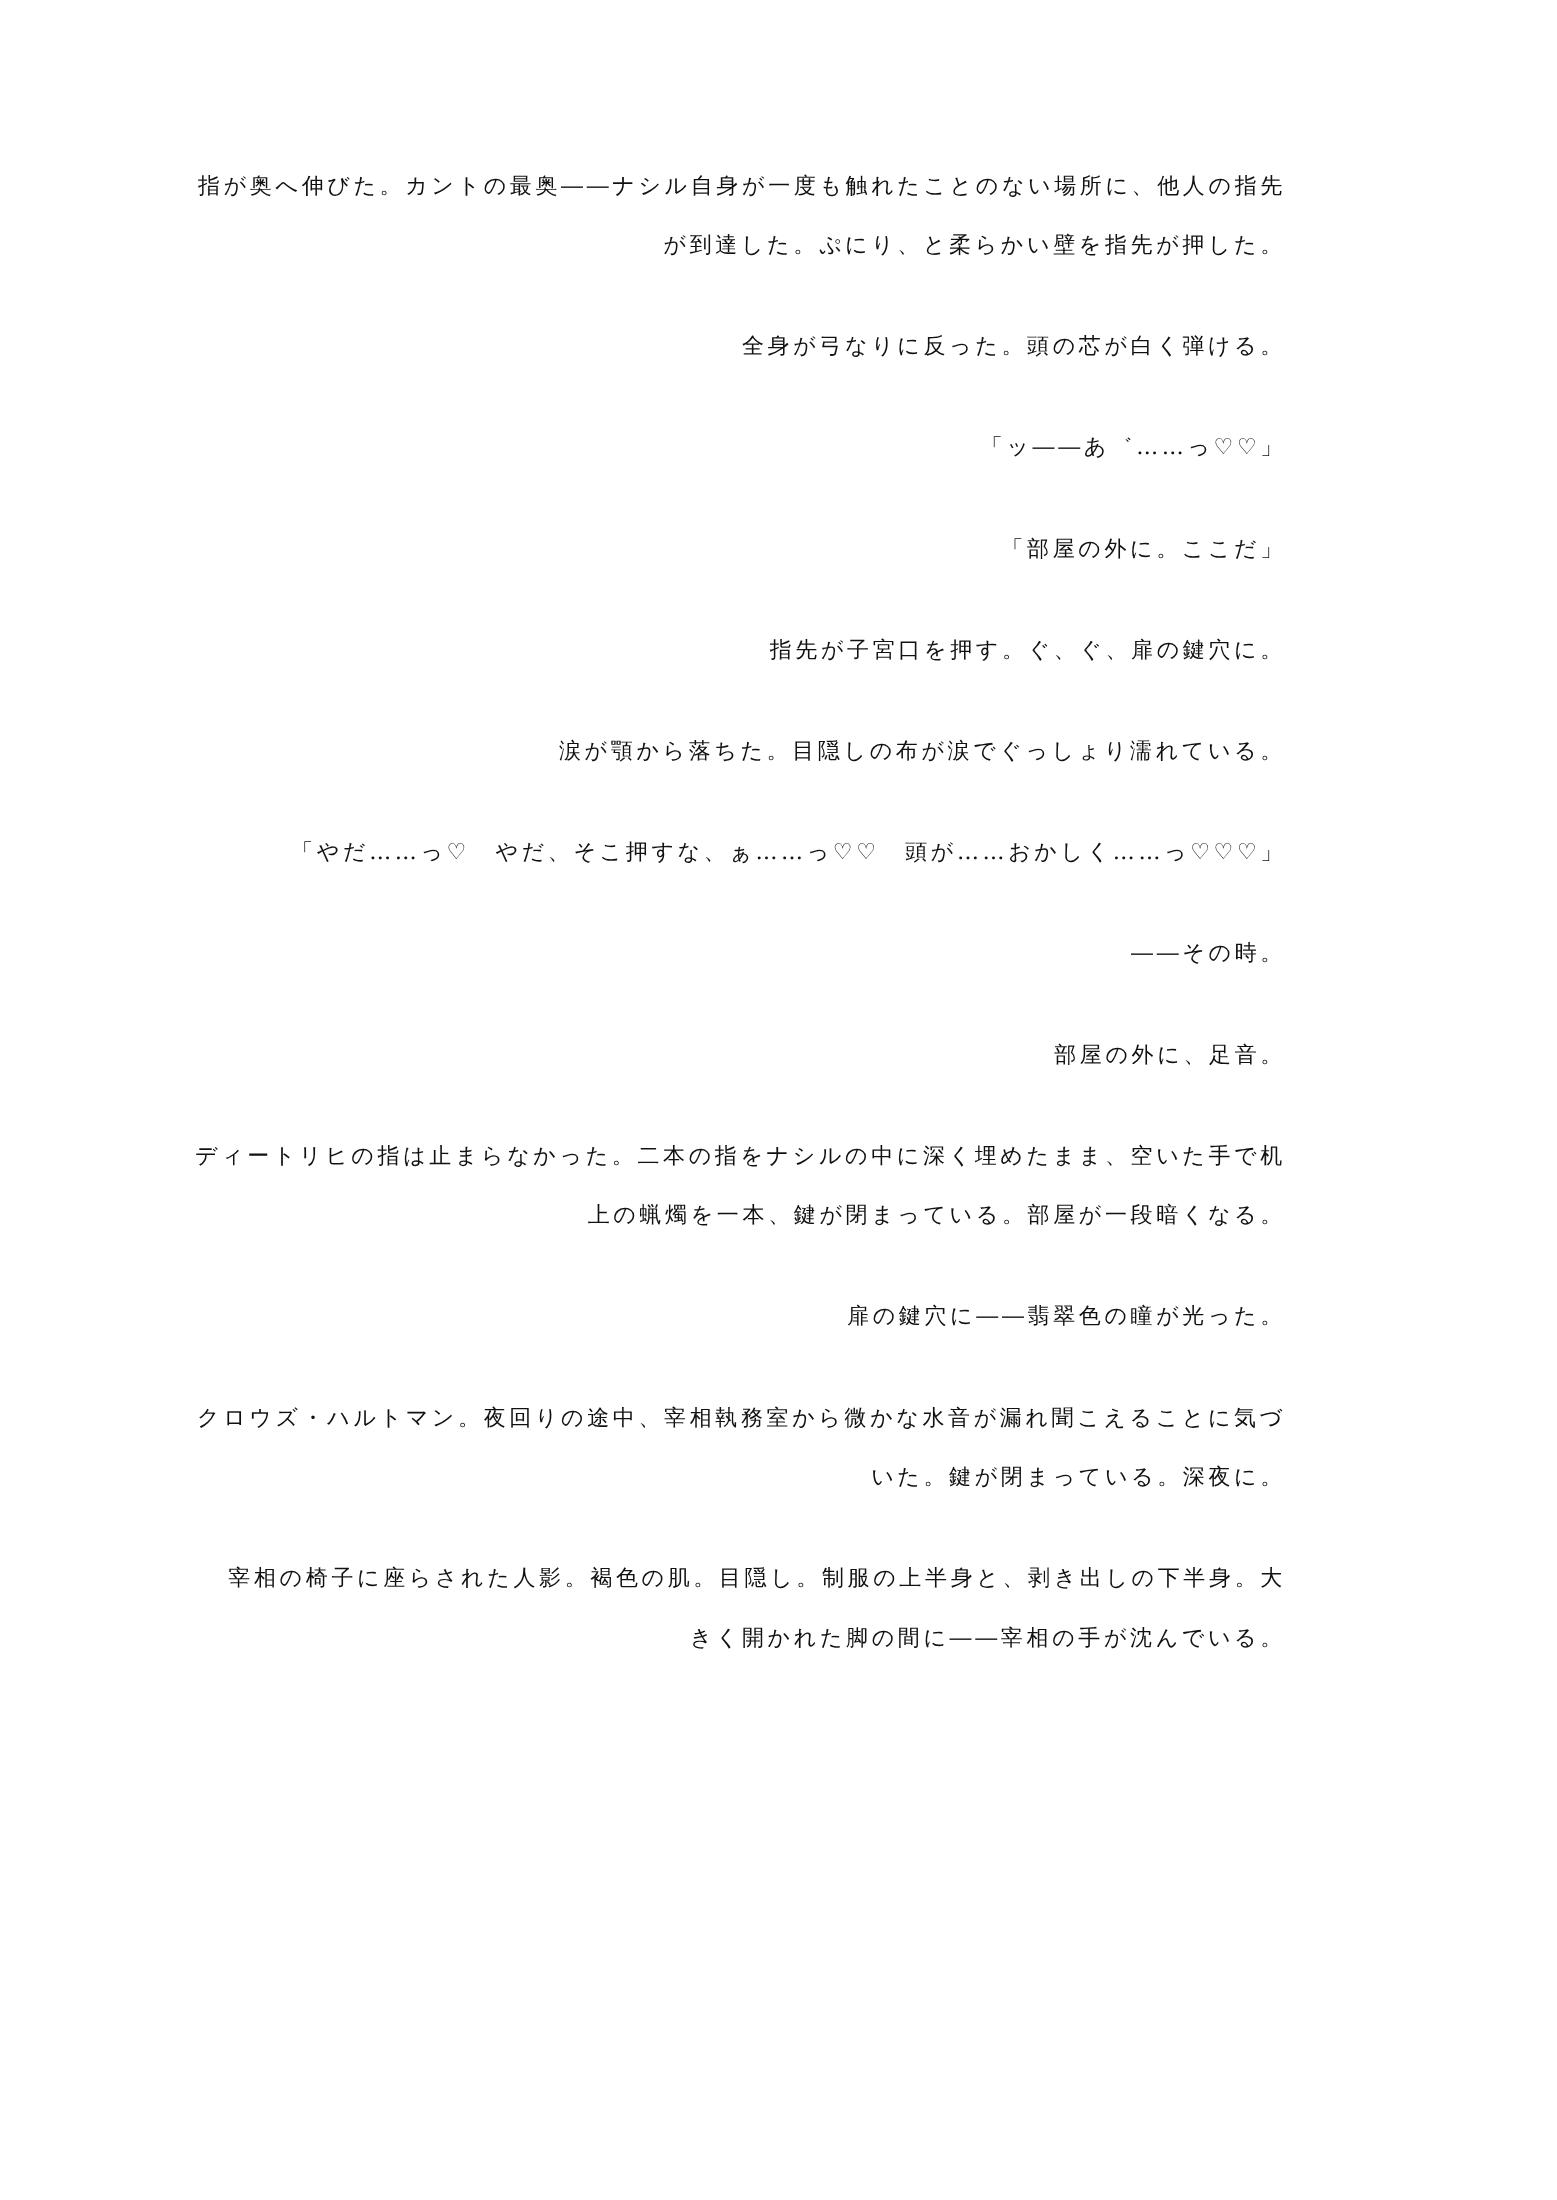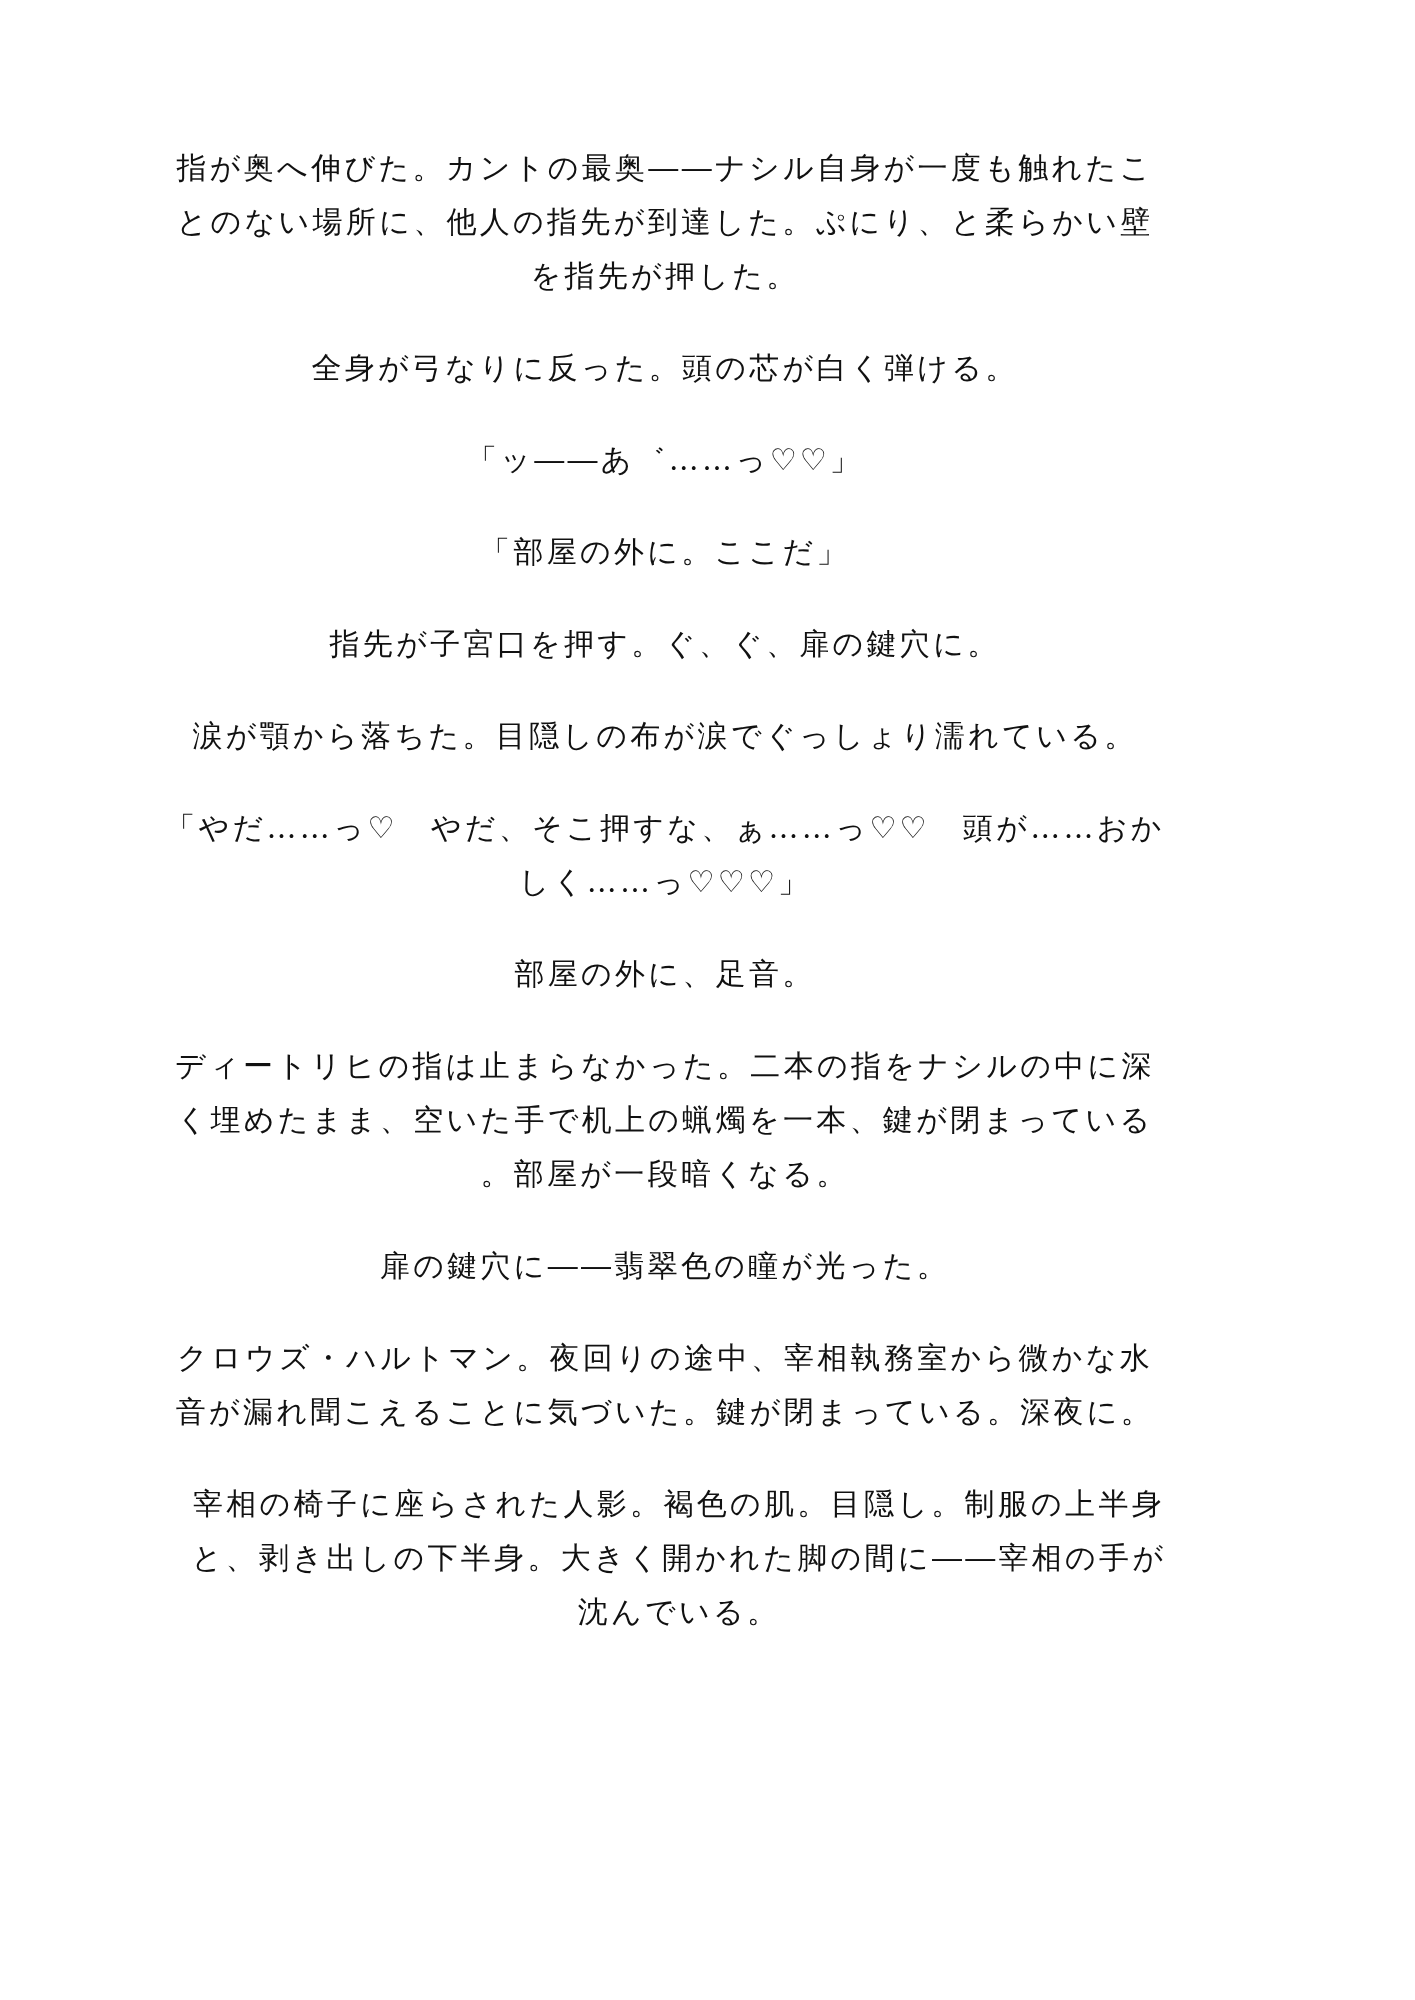--- a/index.html
+++ b/index.html
@@ -18,24 +18,24 @@
     inset: 0;
     background: #ffffff;
   }
   .text-body {
     position: absolute;
     left: 161px;
     top: 141px;
     width: 1008px;
     color: #111111;
     font-family: "DejaVu Serif", "Liberation Serif", "DejaVu Sans", serif;
-    font-size: 30px;
+    font-size: 20px;
     line-height: 54px;
     letter-spacing: 3.3px;
-    text-align: center;
+    text-align: right;
     line-break: anywhere;
     word-break: break-all;
   }
   .text-body p.para {
     margin: 0 0 38px 0;
     padding: 0;
   }
   .text-body p.para:last-child {
     margin-bottom: 0;
     margin-left: 28px;
@@ -47,19 +47,20 @@
 <main class="page">
   <section class="text-body">
 
   <p class="para">指が奥へ伸びた。カントの最奥――ナシル自身が一度も触れたことのない場所に、他人の指先が到達した。ぷにり、と柔らかい壁を指先が押した。</p>
       <p class="para">全身が弓なりに反った。頭の芯が白く弾ける。</p>
       <p class="para">「ッ――あ゛……っ♡♡」</p>
       <p class="para">「部屋の外に。ここだ」</p>
       <p class="para">指先が子宮口を押す。ぐ、ぐ、扉の鍵穴に。</p>
       <p class="para">涙が顎から落ちた。目隠しの布が涙でぐっしょり濡れている。</p>
       <p class="para">「やだ……っ♡　やだ、そこ押すな、ぁ……っ♡♡　頭が……おかしく……っ♡♡♡」</p>
+      <p class="para">――その時。</p>
       <p class="para">部屋の外に、足音。</p>
       <p class="para">ディートリヒの指は止まらなかった。二本の指をナシルの中に深く埋めたまま、空いた手で机上の蝋燭を一本、鍵が閉まっている。部屋が一段暗くなる。</p>
       <p class="para">扉の鍵穴に――翡翠色の瞳が光った。</p>
       <p class="para">クロウズ・ハルトマン。夜回りの途中、宰相執務室から微かな水音が漏れ聞こえることに気づいた。鍵が閉まっている。深夜に。</p>
       <p class="para">宰相の椅子に座らされた人影。褐色の肌。目隠し。制服の上半身と、剥き出しの下半身。大きく開かれた脚の間に――宰相の手が沈んでいる。</p>
     </section>
 </main>
 
 </body></html>

